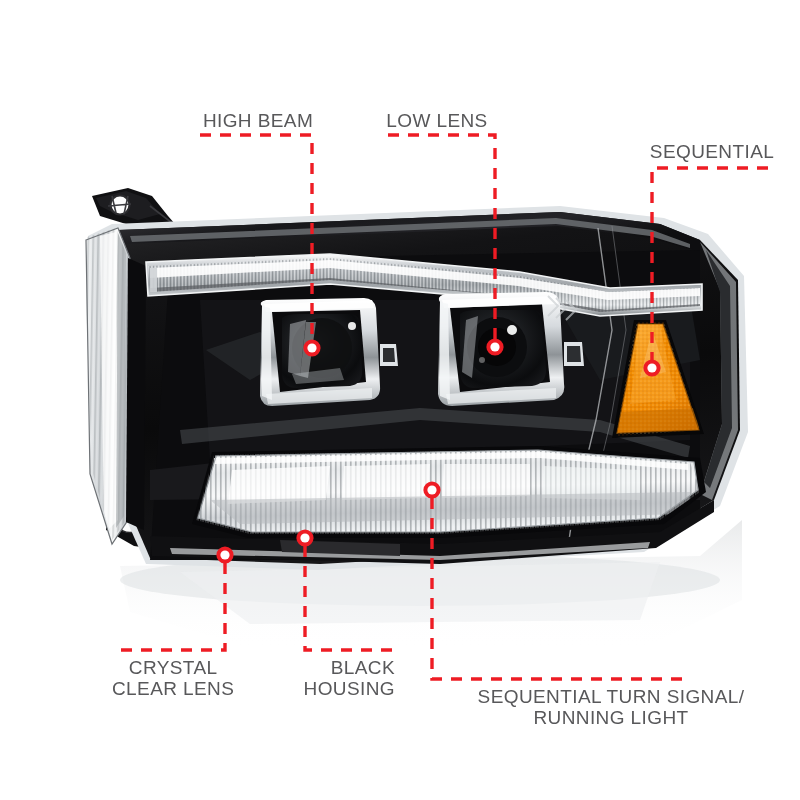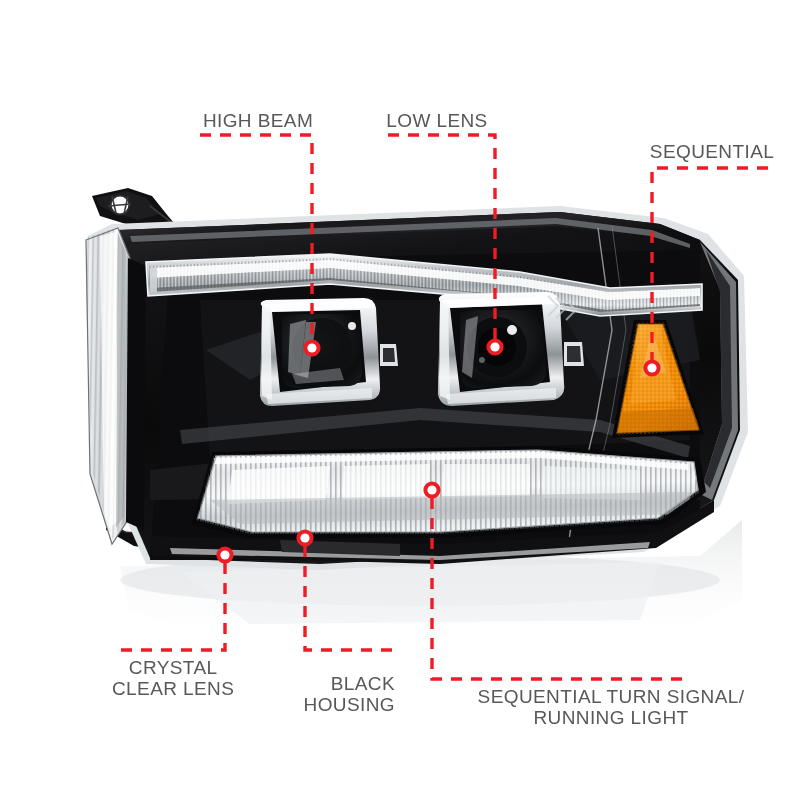--- a/index.html
+++ b/index.html
@@ -334,19 +334,19 @@
         </g>
       </g>
   </svg>
 
   <div id="labels">
       <div class="callout-label lbl-center" style="left: 258px; top: 110px;">HIGH BEAM</div>
       <div class="callout-label lbl-center" style="left: 437px; top: 110px;">LOW LENS</div>
       <div class="callout-label lbl-center" style="left: 712px; top: 141px;">SEQUENTIAL</div>
       <div class="callout-label lbl-left" style="left: 112px; top: 657px;">CRYSTAL
 CLEAR LENS</div>
-      <div class="callout-label lbl-right" style="left: auto; top: 657px; right: 405px; margin-top: 16px;">BLACK
+      <div class="callout-label lbl-right" style="left: auto; top: 657px; right: 405px;">BLACK
 HOUSING</div>
       <div class="callout-label lbl-center" style="left: 563px; top: 686px; margin-left: 48px;">SEQUENTIAL TURN SIGNAL/
 RUNNING LIGHT</div>
     </div>
 
 </div>
 
 </body></html>

